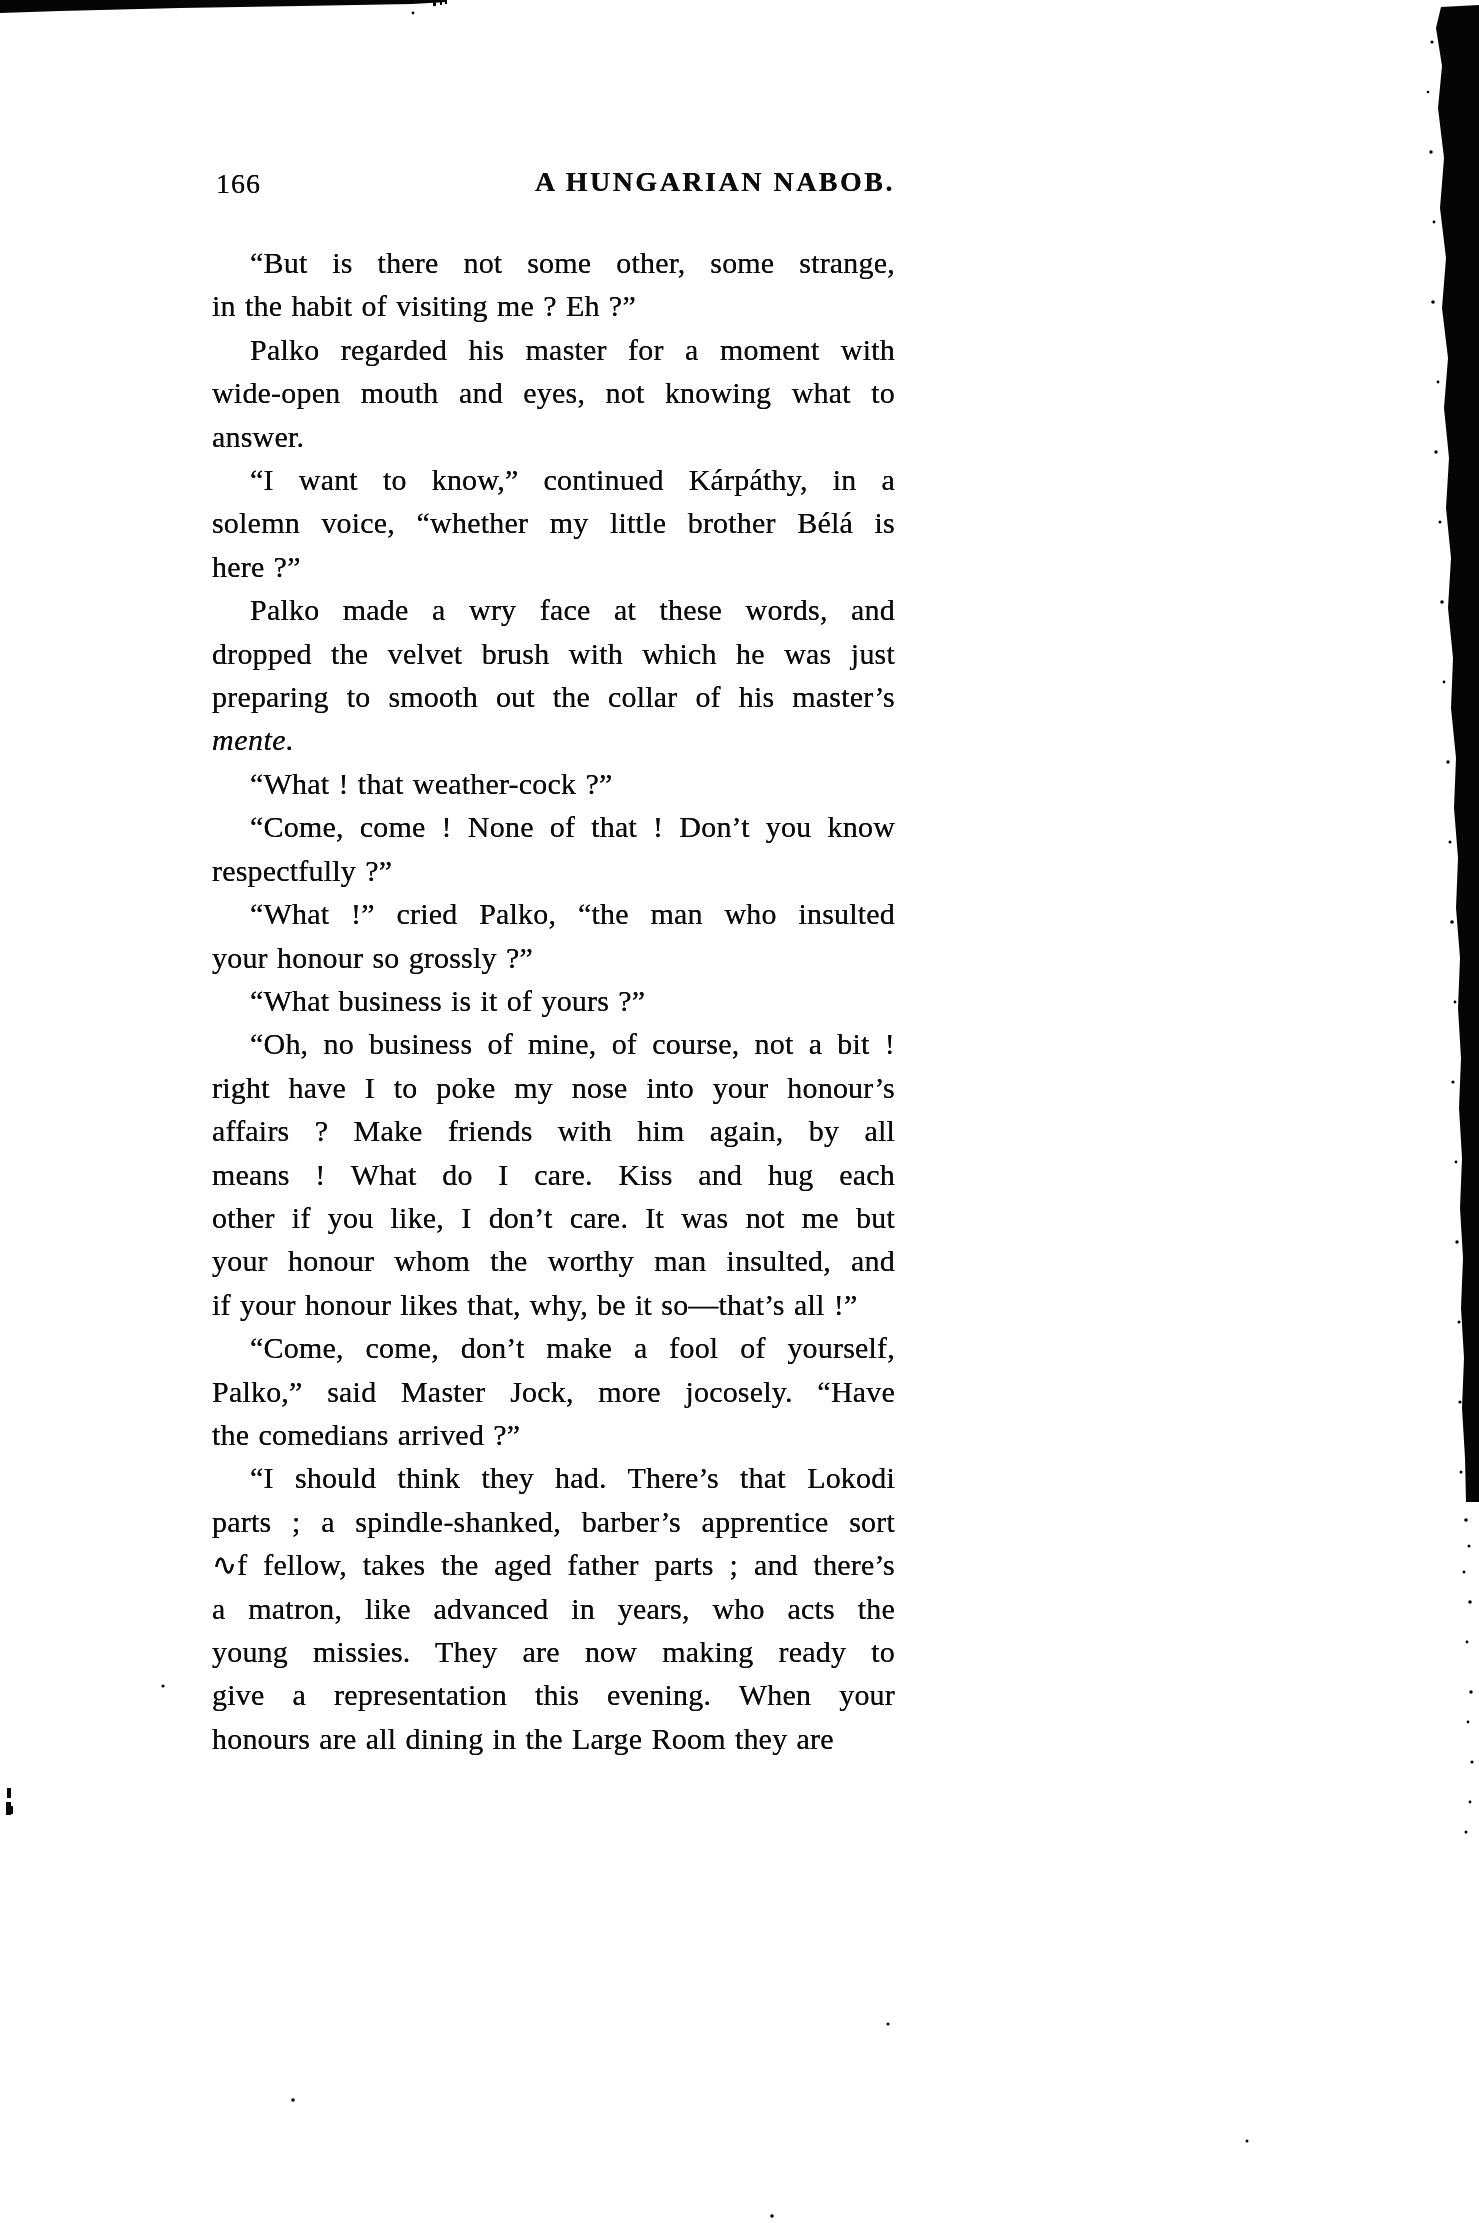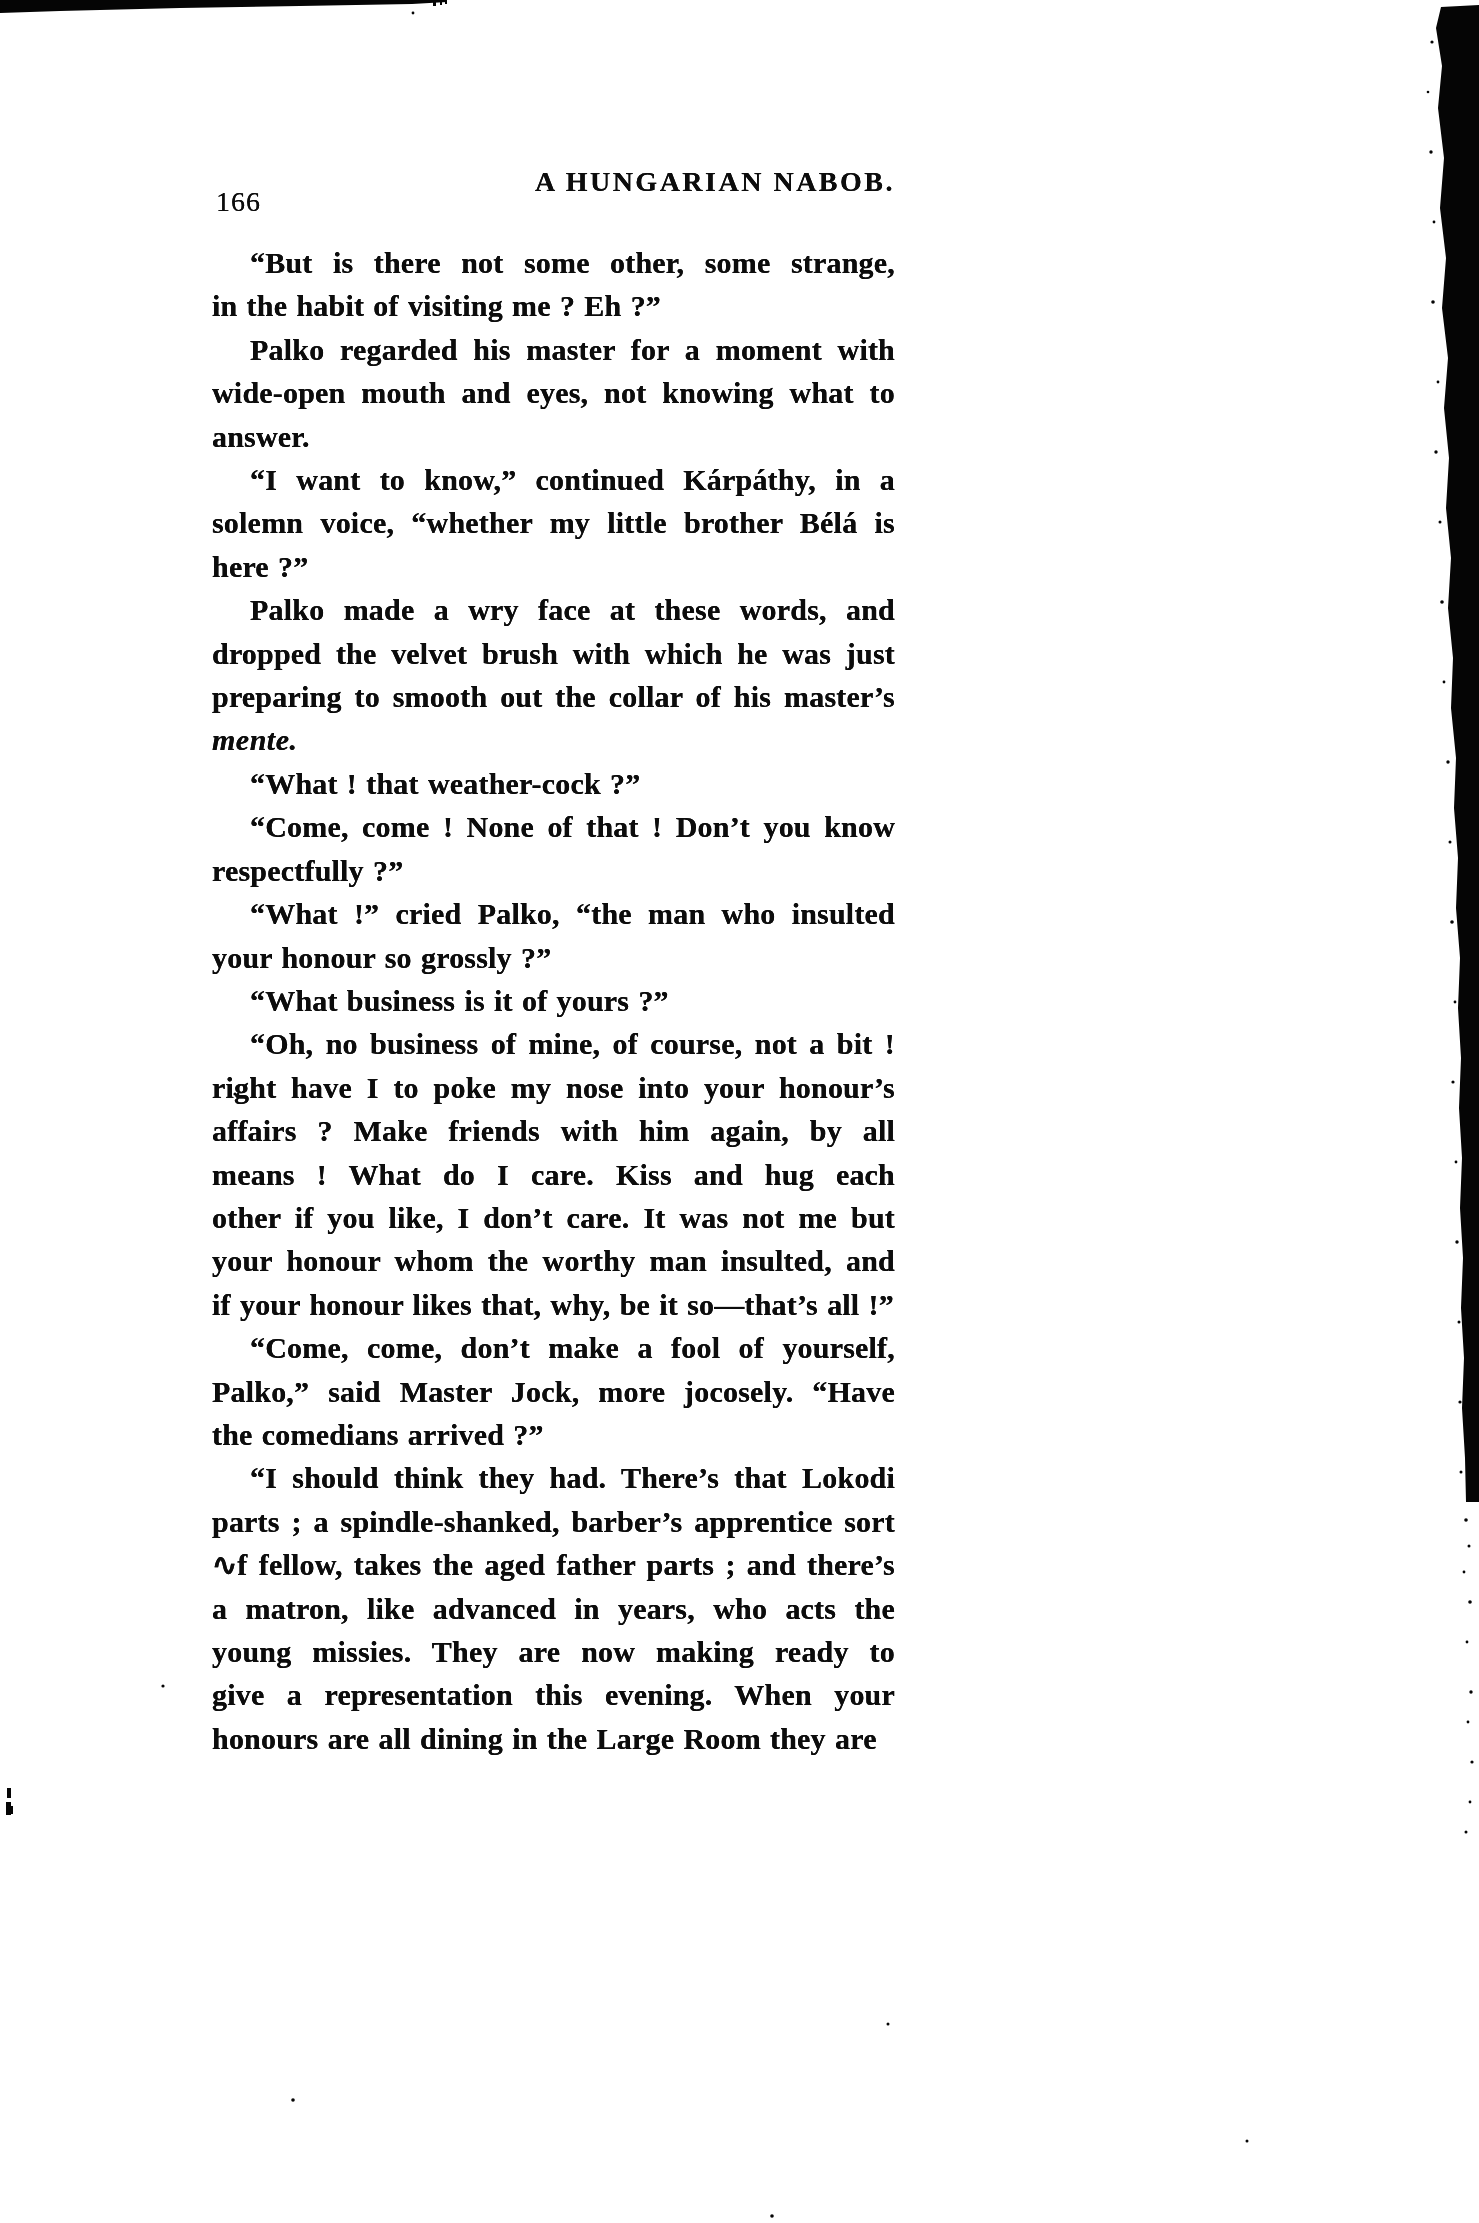--- a/index.html
+++ b/index.html
@@ -7,35 +7,34 @@
     width:1479px;height:2223px;position:relative;background:#ffffff;overflow:hidden;
     font-family:"Liberation Serif","DejaVu Serif",serif;color:#0c0c0c;
   }
   .scan-page{position:absolute;inset:0;}
   .running-head{
     position:absolute;left:212px;top:166px;width:683px;height:40px;
   }
   .page-number{
     position:absolute;left:4px;top:2px;font-size:28px;letter-spacing:1px;
     text-shadow:0 0 0.6px #0c0c0c;
-    margin-top:18px;
   }
   .head-title{
     position:absolute;left:0;right:0;top:0;text-align:right;
     font-size:28px;font-weight:700;letter-spacing:2.5px;
     text-shadow:0 0 0.5px #0c0c0c;
     padding-left:18px;
   }
   .text-body{
     position:absolute;left:212px;top:241px;width:683px;
     font-size:30px;line-height:43.4px;
     letter-spacing:0.2px;word-spacing:1.5px;
     text-shadow:0 0 0.55px #0c0c0c;
   }
-  .para{margin:0;font-weight:bold;}
+  .para{margin:0;}
   .line{
     text-align:justify;
     -moz-text-align-last:justify;
     text-align-last:justify;
     white-space:normal;
   }
   .line.final{text-align-last:left;-moz-text-align-last:left;}
   .line.first{text-indent:38px;}
   .line.em{font-style:italic;letter-spacing:0.5px;}
   svg.artifact{position:absolute;top:0;left:0;pointer-events:none;}

